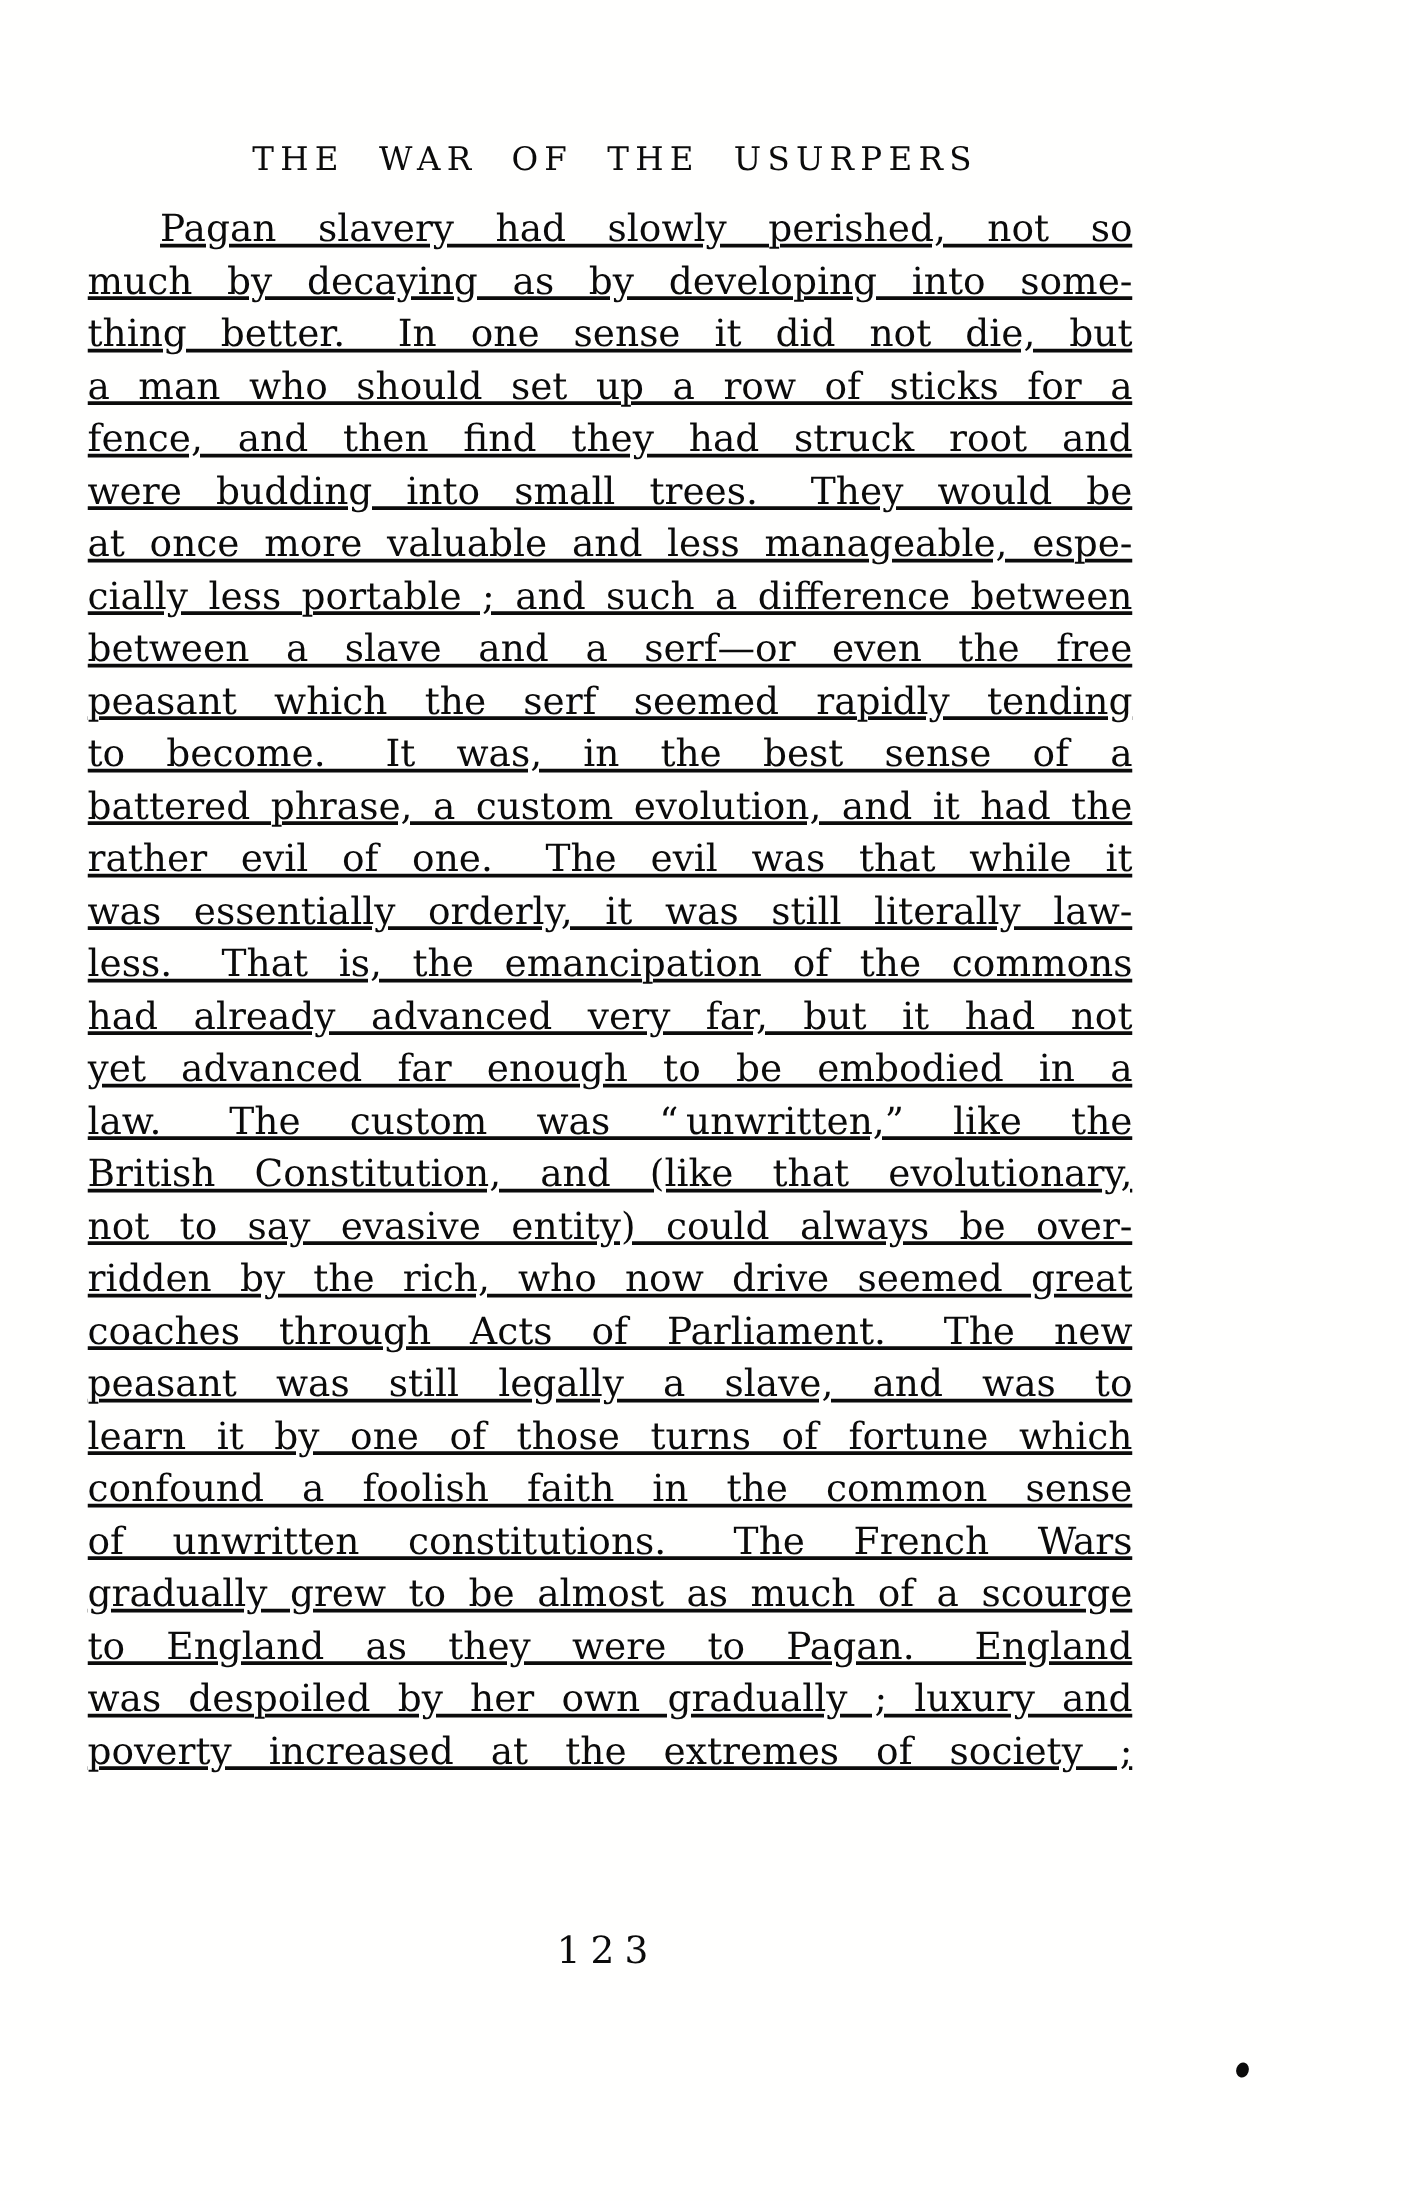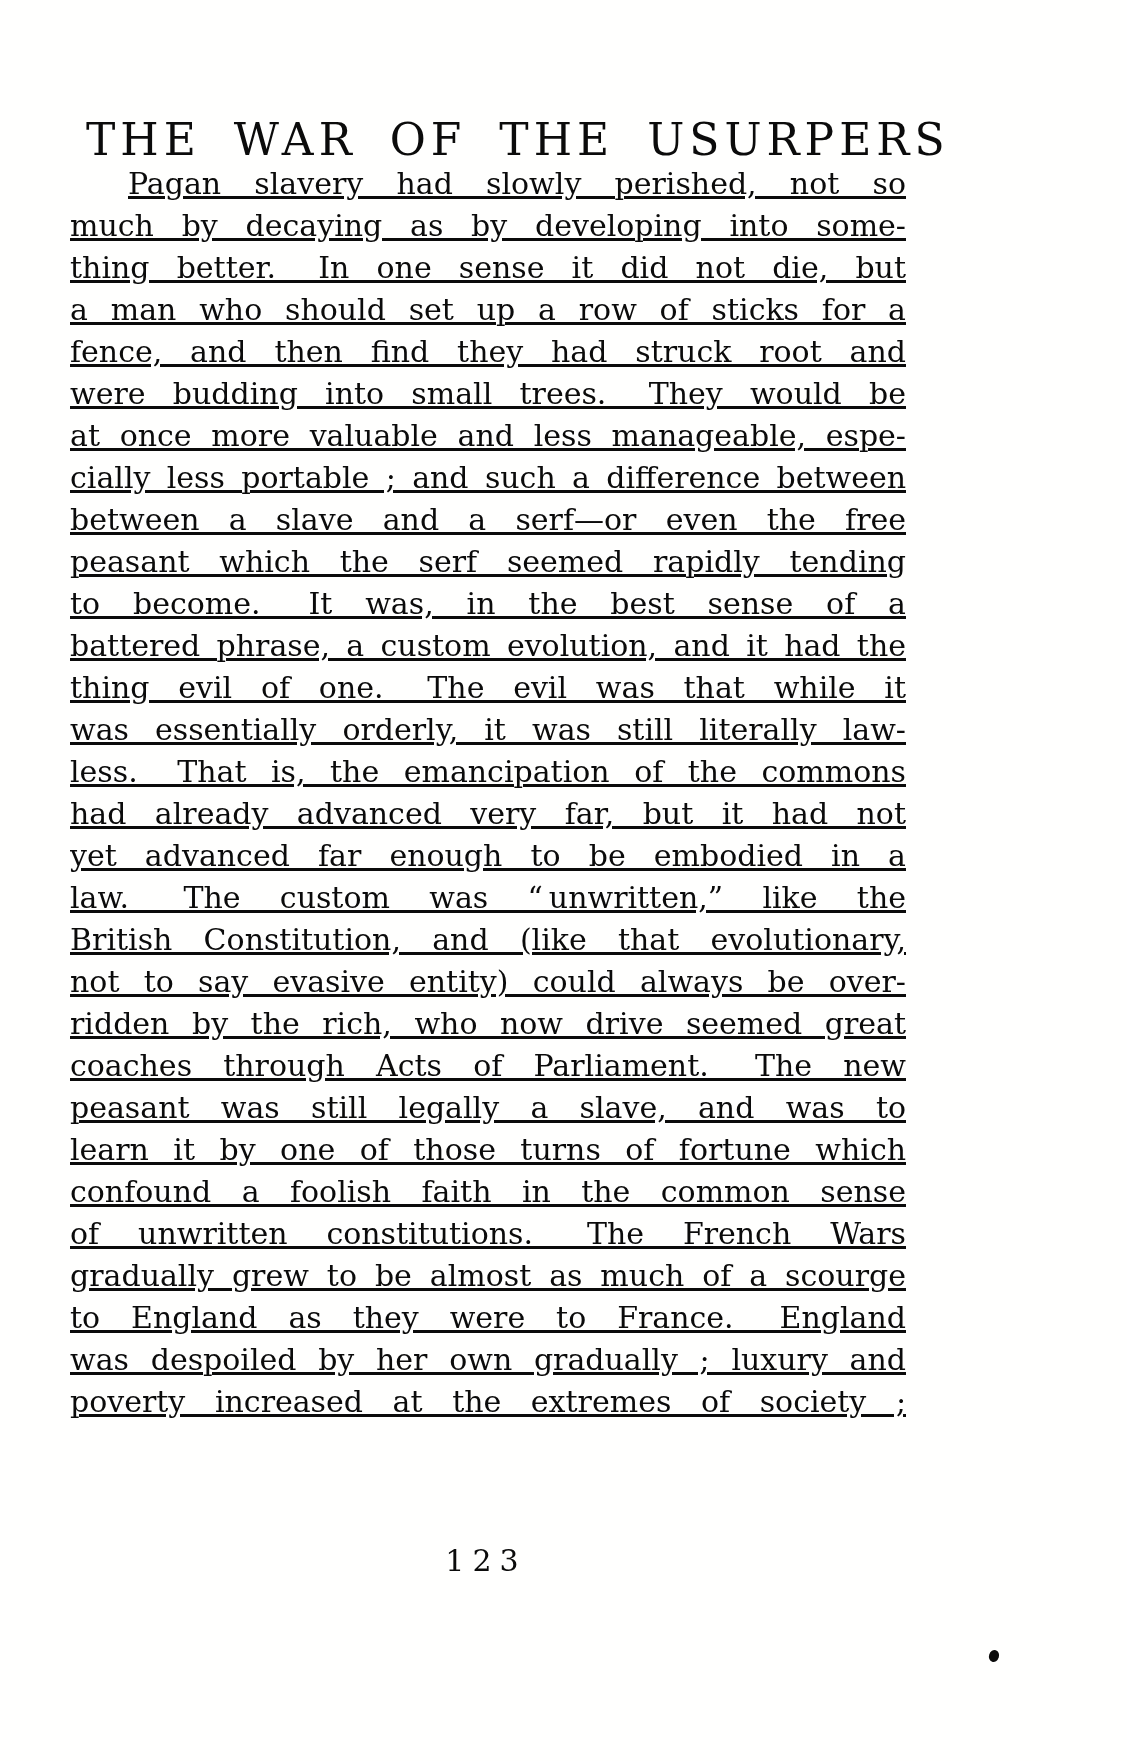--- a/index.html
+++ b/index.html
@@ -14,27 +14,28 @@
     background: #fffffe;
     color: #0b0b0b;
     font-family: "DejaVu Serif", "Liberation Serif", serif;
     overflow: hidden;
   }
   .running-head {
     position: absolute;
     top: 103px;
     left: 70px;
     width: 836px;
-    font-size: 44px;
+    text-align: center;
+    font-size: 26px;
     line-height: 42px;
     letter-spacing: 5px;
     word-spacing: 14px;
     white-space: nowrap;
     font-weight: normal;
-    margin: 16px;
+    margin: 4px;
   }
   .body-text {
     position: absolute;
     top: 163px;
     left: 70px;
     width: 836px;
     font-size: 30px;
     line-height: 42px;
     text-decoration: underline;
   }
@@ -83,36 +84,36 @@
     <div class="line">thing better.  In one sense it did not die, but</div>
     <div class="line">a man who should set up a row of sticks for a</div>
     <div class="line">fence, and then find they had struck root and</div>
     <div class="line">were budding into small trees.  They would be</div>
     <div class="line">at once more valuable and less manageable, espe-</div>
     <div class="line">cially less portable ; and such a difference between</div>
     <div class="line">between a slave and a serf—or even the free</div>
     <div class="line">peasant which the serf seemed rapidly tending</div>
     <div class="line">to become.  It was, in the best sense of a</div>
     <div class="line">battered phrase, a custom evolution, and it had the</div>
-    <div class="line">thing evil of one.  The evil was that while it</div>
+    <div class="line">rather evil of one.  The evil was that while it</div>
     <div class="line">was essentially orderly, it was still literally law-</div>
     <div class="line">less.  That is, the emancipation of the commons</div>
     <div class="line">had already advanced very far, but it had not</div>
     <div class="line">yet advanced far enough to be embodied in a</div>
     <div class="line">law.  The custom was “ unwritten,” like the</div>
     <div class="line">British Constitution, and (like that evolutionary,</div>
     <div class="line">not to say evasive entity) could always be over-</div>
     <div class="line">ridden by the rich, who now drive seemed great</div>
     <div class="line">coaches through Acts of Parliament.  The new</div>
     <div class="line">peasant was still legally a slave, and was to</div>
     <div class="line">learn it by one of those turns of fortune which</div>
     <div class="line">confound a foolish faith in the common sense</div>
     <div class="line">of unwritten constitutions.  The French Wars</div>
     <div class="line">gradually grew to be almost as much of a scourge</div>
-    <div class="line">to England as they were to France.  England</div>
+    <div class="line">to England as they were to Pagan.  England</div>
     <div class="line">was despoiled by her own gradually ; luxury and</div>
     <div class="line">poverty increased at the extremes of society ;</div>
   </div>
 
   <div class="page-number">123</div>
 
   <div class="ink-dot"></div>
 
 </div>
 

